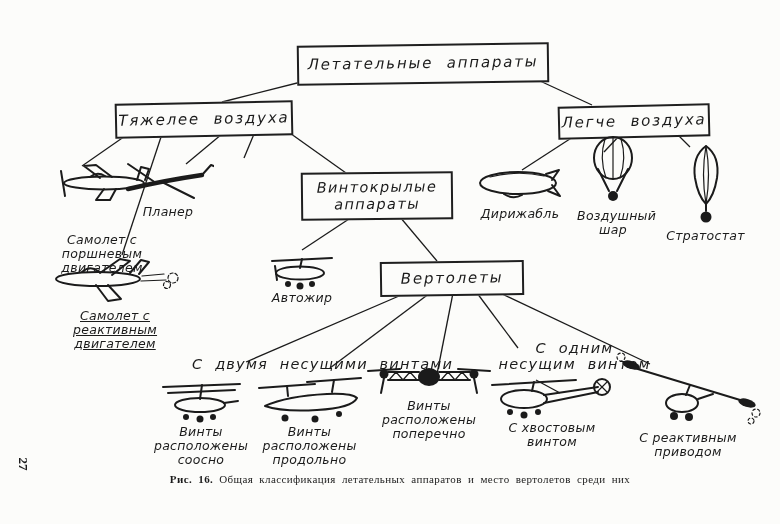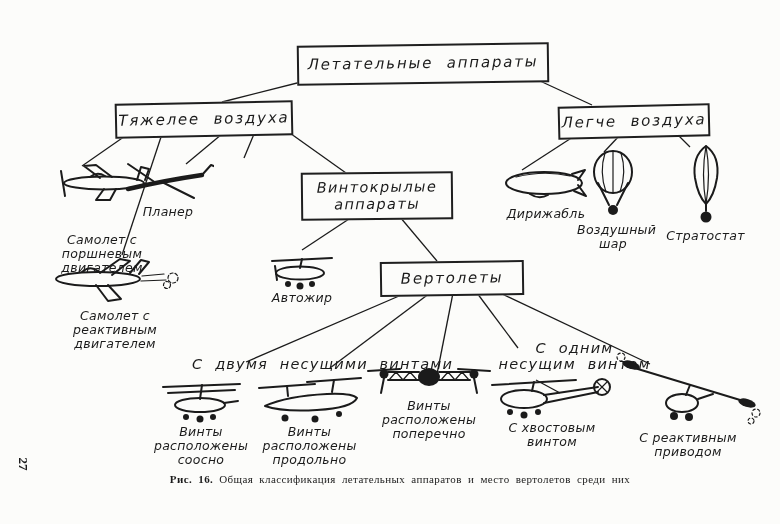--- a/index.html
+++ b/index.html
@@ -105,52 +105,52 @@
         <path d="M48,32 L60,48 L73,46 L60,32"></path>
         <path d="M82,20 L93,7 L101,9 L91,21"></path>
         <line class="thin" x1="94" y1="23" x2="116" y2="21"></line>
         <line class="thin" x1="93" y1="28" x2="118" y2="27"></line>
       </g>
       <g class="ink thin" stroke-dasharray="3,2">
         <circle cx="125" cy="25" r="5"></circle>
         <circle cx="119" cy="32" r="3.5"></circle>
       </g>
     </svg>
-    <span class="cap" style="max-width:100px;">Самолет с реактивным двигателем</span>
+    <span class="cap" style="max-width:100px;text-decoration:underline;">Самолет с реактивным двигателем</span>
   </div>
 
   <div class="leaf" style="left:252px;top:252px;width:100px;">
     <svg class="pic" width="72" height="38" viewBox="0 0 72 38">
       <g class="ink">
         <line x1="6" y1="9" x2="66" y2="6"></line>
         <line x1="36" y1="7" x2="34" y2="16"></line>
         <ellipse cx="34" cy="21" rx="24" ry="6.5"></ellipse>
         <line x1="9" y1="14" x2="11" y2="28"></line>
       </g>
       <circle class="fill" cx="22" cy="32" r="3"></circle>
       <circle class="fill" cx="34" cy="34" r="3.5"></circle>
       <circle class="fill" cx="46" cy="32" r="3"></circle>
     </svg>
     <span class="cap">Автожир</span>
   </div>
 
-  <div class="leaf" style="left:496px;top:168px;width:100px;">
+  <div class="leaf" style="left:470px;top:168px;width:100px;">
     <svg class="pic" width="88" height="38" viewBox="0 0 88 38">
       <g class="ink">
         <ellipse cx="42" cy="15" rx="38" ry="11"></ellipse>
         <path d="M70,6 L83,2 L76,12"></path>
         <path d="M72,23 L84,28 L76,17"></path>
         <path d="M28,26 q9,6 18,1"></path>
         <path class="thin" d="M14,9 q28,-7 54,-1"></path>
       </g>
     </svg>
     <span class="cap">Дирижабль</span>
   </div>
 
-  <div class="leaf" style="left:572px;top:150px;width:82px;">
+  <div class="leaf" style="left:572px;top:136px;width:82px;">
     <svg class="pic" width="44" height="72" viewBox="0 0 44 72">
       <g class="ink" stroke-width="1.8">
         <ellipse cx="22" cy="22" rx="19" ry="21"></ellipse>
         <path class="thin" d="M14,3 Q8,22 15,42"></path>
         <path class="thin" d="M30,3 Q36,22 29,42"></path>
         <path class="thin" d="M22,1 L22,43"></path>
         <line x1="7" y1="33" x2="18" y2="55"></line>
         <line x1="37" y1="33" x2="26" y2="55"></line>
       </g>
       <circle class="fill" cx="22" cy="60" r="5"></circle>

